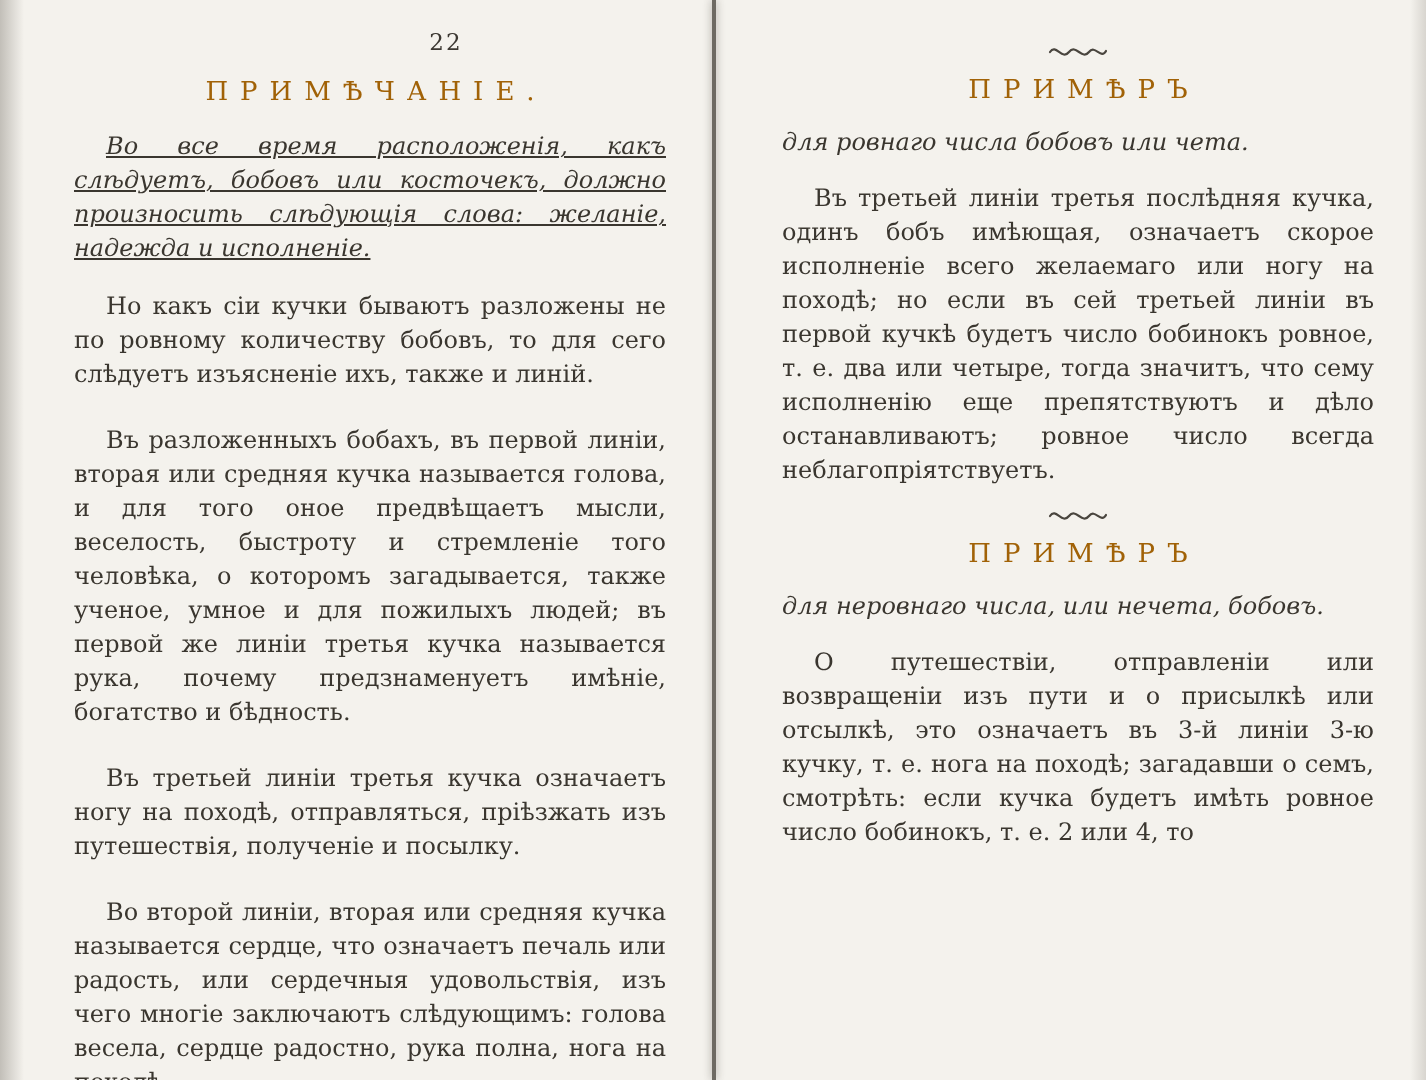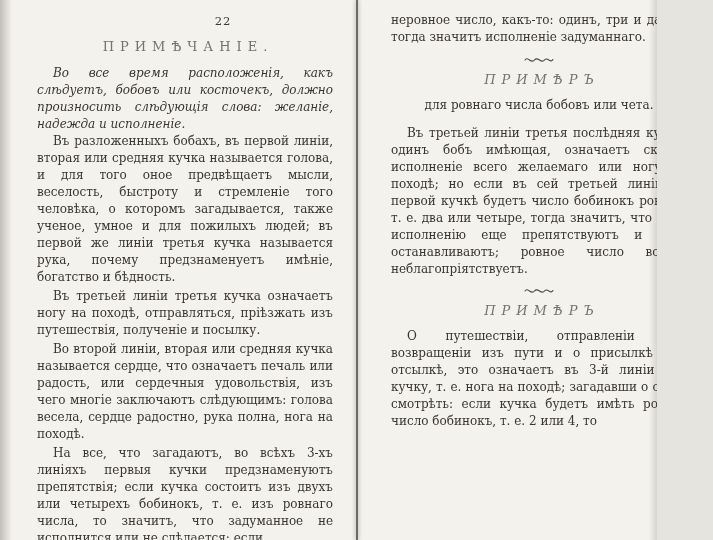--- a/index.html
+++ b/index.html
@@ -1,18 +1,18 @@
 <!DOCTYPE html>
 <html lang="ru"><head>
 <meta charset="utf-8">
 <style>
   html,body { margin:0; padding:0; background:#e6e4df; }
   .spread {
     position:relative;
-    width:657px; height:540px;
+    width:713px; height:540px;
     background:#f4f2ed;
     font-family:"DejaVu Serif","Liberation Serif",serif;
     color:#3a362f;
     overflow:hidden;
   }
   .edge-left {
     position:absolute; left:0; top:0; bottom:0; width:12px;
     background:linear-gradient(to right, rgba(88,82,72,0.32), rgba(88,82,72,0));
     pointer-events:none;
   }
@@ -40,34 +40,35 @@
     color:#3c3832; text-align:left;
   }
   .pagenum-left  { text-align:center; padding-left:76px; margin-bottom:4px; }
   .pagenum-right { margin-left:33px; margin-bottom:3px; }
 
   .heading {
     font-size:13px; font-weight:normal;
     letter-spacing:6px; padding-left:6px;
     text-align:center;
     margin:10px 0 10px; line-height:17px;
-    color:#737373;
+    color:#a16207;
   }
-  .page-right .heading { margin:6px 0 9px;font-style:italic; }
+  .page-right .heading { margin:6px 0 9px; }
 
   .intro {
     font-style:italic; text-indent:16px;
-    margin:0 0 0;
+    margin:0 0 12px;
+    text-decoration:underline;
   }
   .sub {
-    text-align:center;
+    font-style:italic; 
     margin:0 0 11px; text-indent:0;
   }
   .body { margin:0; text-indent:16px; }
-  .body + .body { margin-top:2px; }
+  .body + .body { margin-top:16px; }
   .noindent { text-indent:0; }
 
   .ornament { text-align:center; margin:8px 0 5px; line-height:10px; }
   .ornament svg { display:inline-block; vertical-align:middle; }
 </style>
 </head>
 <body>
 
 <div class="spread">
 
@@ -75,29 +76,29 @@
   <div class="edge-right"></div>
   <div class="gutter"></div>
 
   <div class="page page-left">
     <div class="pagenum pagenum-left">22</div>
 
     <h1 class="heading">ПРИМѢЧАНІЕ.</h1>
 
     <p class="intro">Во все время расположенія, какъ слѣдуетъ, бобовъ или косточекъ, должно произносить слѣдующія слова: желаніе, надежда и исполненіе.</p>
 
+    <p class="body">Но какъ сіи кучки бываютъ разложены не по ровному количеству бобовъ, то для сего слѣдуетъ изъясненіе ихъ, также и линій.</p>
     <p class="body">Въ разложенныхъ бобахъ, въ первой линіи, вторая или средняя кучка называется голова, и для того оное предвѣщаетъ мысли, веселость, быстроту и стремленіе того человѣка, о которомъ загадывается, также ученое, умное и для пожилыхъ людей; въ первой же линіи третья кучка называется рука, почему предзнаменуетъ имѣніе, богатство и бѣдность.</p>
     <p class="body">Въ третьей линіи третья кучка означаетъ ногу на походѣ, отправляться, пріѣзжать изъ путешествія, полученіе и посылку.</p>
     <p class="body">Во второй линіи, вторая или средняя кучка называется сердце, что означаетъ печаль или радость, или сердечныя удовольствія, изъ чего многіе заключаютъ слѣдующимъ: голова весела, сердце радостно, рука полна, нога на походѣ.</p>
     <p class="body">На все, что загадаютъ, во всѣхъ 3-хъ линіяхъ первыя кучки предзнаменуютъ препятствія; если кучка состоитъ изъ двухъ или четырехъ бобинокъ, т. е. изъ ровнаго числа, то значитъ, что задуманное не исполнится или не сдѣлается; если</p>
   </div>
 
   <div class="page page-right">
 
-    <p class="body noindent">неровное число, какъ-то: одинъ, три и далѣе, тогда значитъ исполненіе задуманнаго.</p>
 
     <div class="ornament">
       <span>
         <svg width="30" height="10" viewBox="0 0 30 10">
           <path d="M1 5 C4 0.5, 7 9.5, 10.5 5 C14 0.5, 17 9.5, 20.5 5 C23.5 1, 26.5 9, 29 4.5" stroke="#4a463f" stroke-width="1.1" fill="none" stroke-linecap="round"></path>
         </svg>
       </span>
     </div>
 
     <h2 class="heading">ПРИМѢРЪ</h2>
@@ -106,16 +107,17 @@
 
     <div class="ornament">
       <span>
         <svg width="30" height="10" viewBox="0 0 30 10">
           <path d="M1 5 C4 0.5, 7 9.5, 10.5 5 C14 0.5, 17 9.5, 20.5 5 C23.5 1, 26.5 9, 29 4.5" stroke="#4a463f" stroke-width="1.1" fill="none" stroke-linecap="round"></path>
         </svg>
       </span>
     </div>
 
     <h2 class="heading">ПРИМѢРЪ</h2>
+    <p class="sub">для неровнаго числа, или нечета, бобовъ.</p>
     <p class="body">О путешествіи, отправленіи или возвращеніи изъ пути и о присылкѣ или отсылкѣ, это означаетъ въ 3-й линіи 3-ю кучку, т. е. нога на походѣ; загадавши о семъ, смотрѣть: если кучка будетъ имѣть ровное число бобинокъ, т. е. 2 или 4, то</p>
   </div>
 
 </div>
 
 </body></html>

